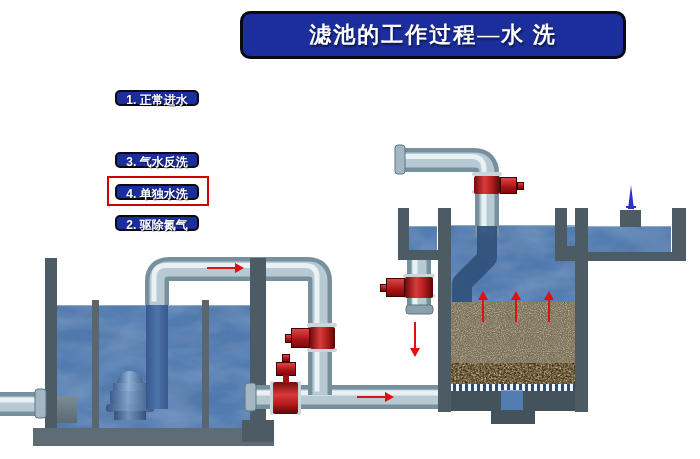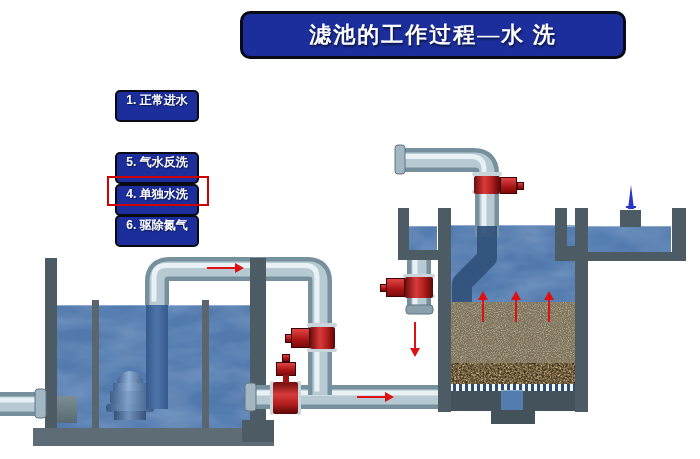--- a/index.html
+++ b/index.html
@@ -1,20 +1,20 @@
 <!DOCTYPE html>
 <html><head>
 <meta charset="utf-8">
 <style>
   html,body{margin:0;padding:0;}
   #stage{position:relative;width:700px;height:459px;background:#fff;font-family:"Liberation Sans",sans-serif;overflow:hidden;}
   .abs{position:absolute;}
   .title{left:240px;top:11px;width:386px;height:48px;background:#1b2e9b;border:3px solid #0a0a14;border-radius:10px;box-sizing:border-box;text-align:center;}
   .title span{color:#fff;font-family:"Liberation Serif",serif;font-weight:bold;font-size:22px;line-height:42px;letter-spacing:2px;text-shadow:1px 2px 2px rgba(0,0,0,.55);}
-  .menu-item{position:absolute;left:115px;width:84px;height:32px;background:#1b2e9b;border:2px solid #0a0a14;border-radius:5px;box-sizing:border-box;color:#fff;font-weight:bold;font-size:12px;line-height:16px;text-align:center;text-shadow:1px 1px 1px rgba(0,0,0,.5);}
+  .menu-item{position:absolute;left:115px;width:84px;height:16px;background:#1b2e9b;border:2px solid #0a0a14;border-radius:5px;box-sizing:border-box;color:#fff;font-weight:bold;font-size:12px;line-height:16px;text-align:center;text-shadow:1px 1px 1px rgba(0,0,0,.5);}
   .hl-box{left:107px;top:176px;width:102px;height:30px;border:2px solid #cf0000;box-sizing:border-box;}
   .wall{background:#4d5b64;}
   .iwall{background:#5a656d;}
   .base{background:#5d6c75;}
   .water{background-color:#537cb0;border-top:1px solid rgba(220,235,252,.4);box-sizing:border-box;}
   .dashes{background-color:#2e4d6e;background-image:repeating-linear-gradient(90deg,#f5f9ff 0 3px,rgba(0,0,0,0) 3px 6px);}
   .vband-v{background:linear-gradient(90deg,#6f0c0c,#d83b3b 40%,#b01c1c 70%,#570707);border-radius:2px;}
   .vband-h{background:linear-gradient(180deg,#6f0c0c,#d83b3b 40%,#b01c1c 70%,#570707);border-radius:2px;}
   .vbox{background:linear-gradient(180deg,#e04545,#a81414 60%,#7c0a0a);border:1px solid #3f0202;box-sizing:border-box;}
   .vring{background:#c9d5db;border-radius:2px;}
@@ -28,23 +28,23 @@
   .chan{fill:none;stroke:#31527b;stroke-width:20;stroke-linejoin:round;opacity:.95;}
 </style>
 </head>
 <body>
 
 <div id="stage">
 
   <div class="abs title"><span>滤池的工作过程—水 洗</span></div>
 
   <div class="abs menu-item" style="top:90px">1. 正常进水</div>
-  <div class="abs menu-item" style="top:152px">5. 气水反洗</div>
+  <div class="abs menu-item" style="top:152px">3. 气水反洗</div>
   <div class="abs menu-item" style="top:184px">4. 单独水洗</div>
-  <div class="abs menu-item" style="top:215px">6. 驱除氮气</div>
+  <div class="abs menu-item" style="top:215px">2. 驱除氮气</div>
   <div class="abs hl-box"></div>
 
   <div class="abs water" style="left:57px;top:305px;width:193px;height:123px"></div>
   <div class="abs water" style="left:450px;top:225px;width:126px;height:78px"></div>
   <div class="abs water" style="left:409px;top:226px;width:28px;height:26px"></div>
   <div class="abs water" style="left:567px;top:226px;width:8px;height:22px"></div>
   <div class="abs water" style="left:587px;top:226px;width:84px;height:27px"></div>
 
   <svg class="abs" width="700" height="459" style="left:0;top:0">
     <defs>

